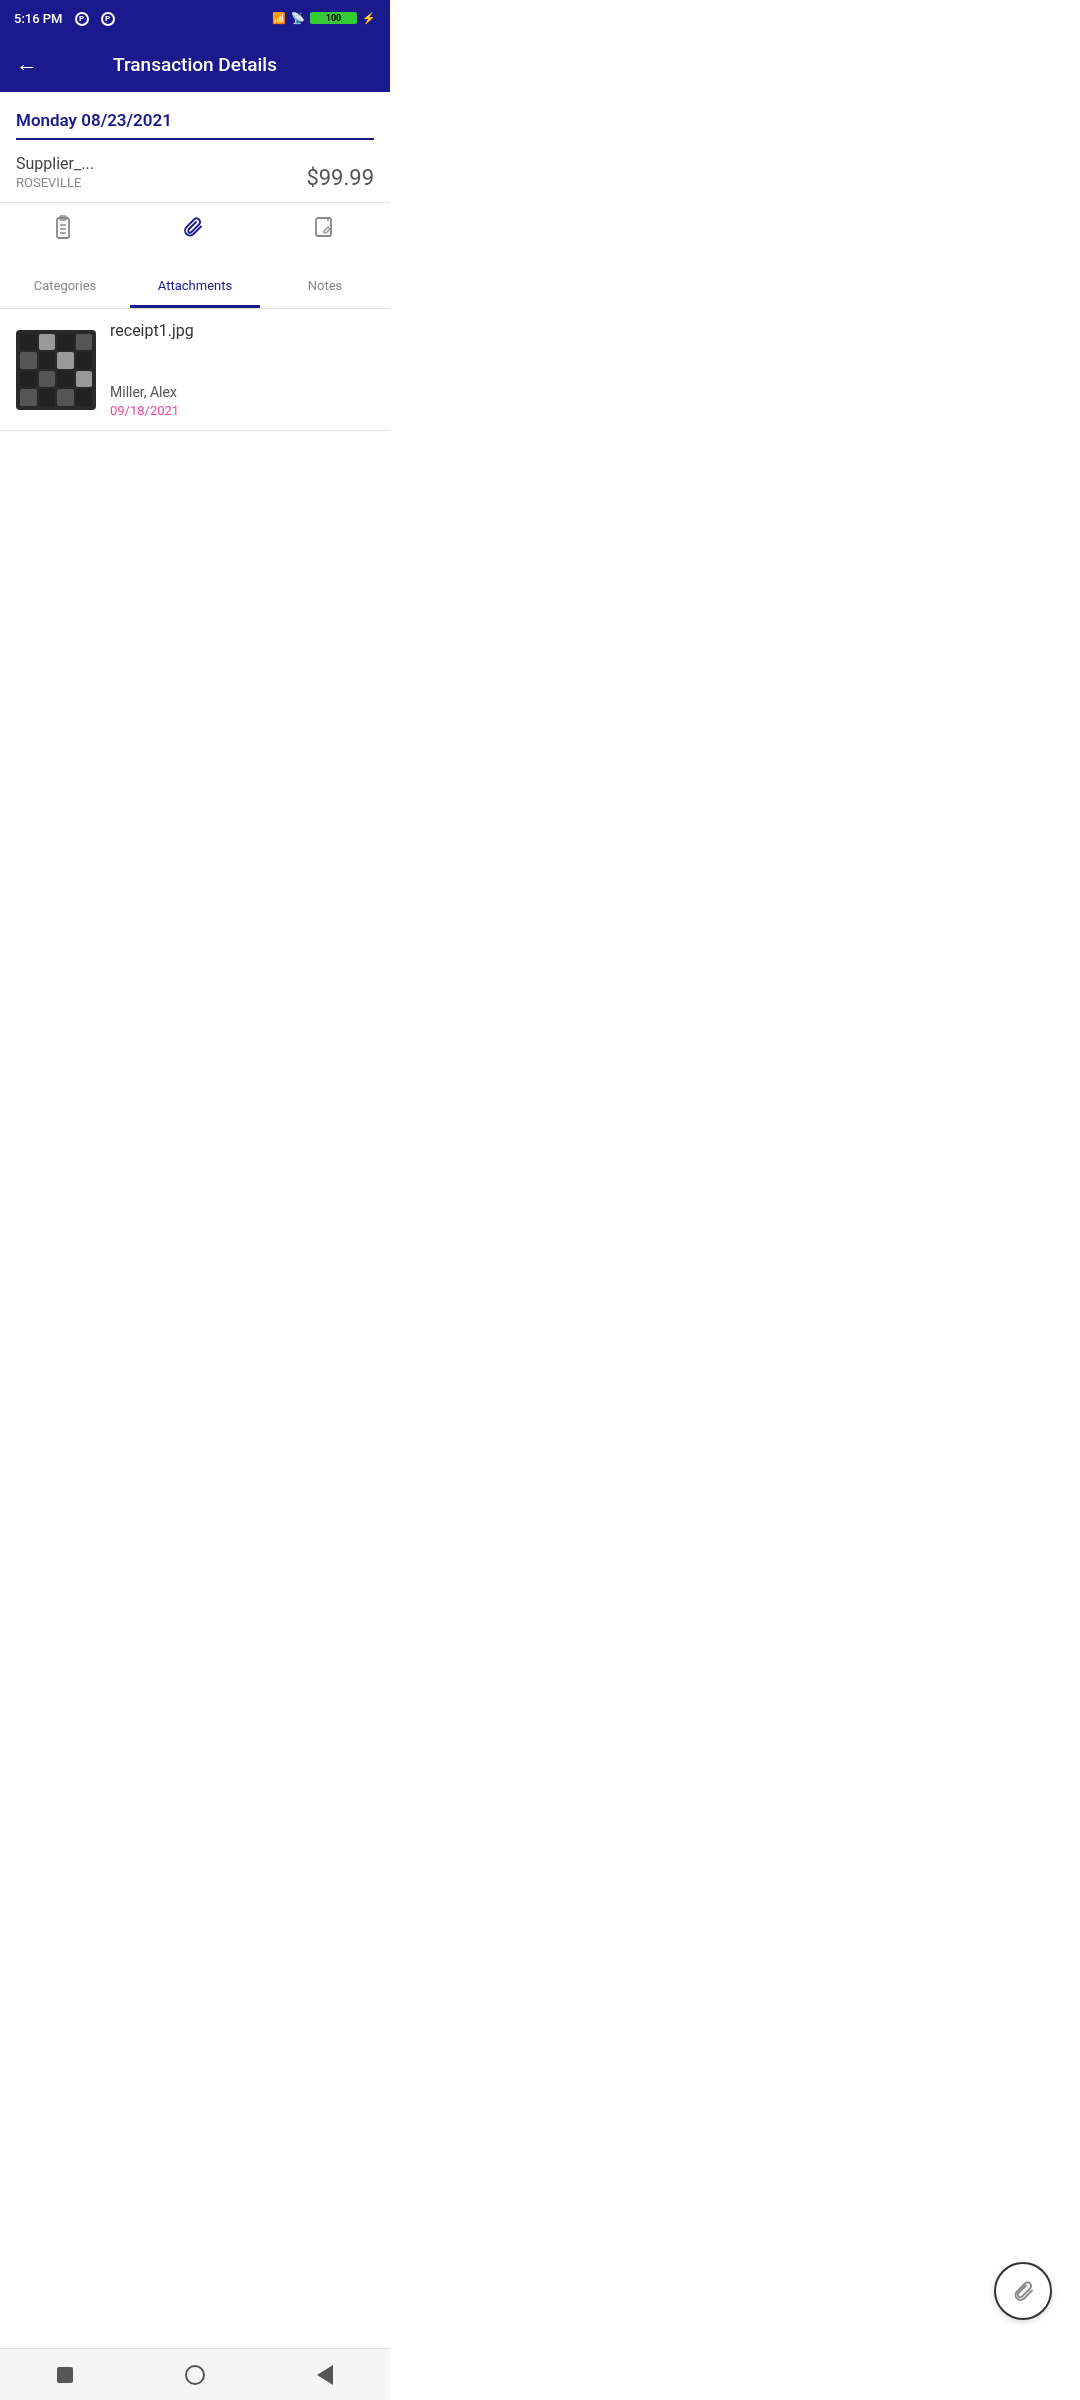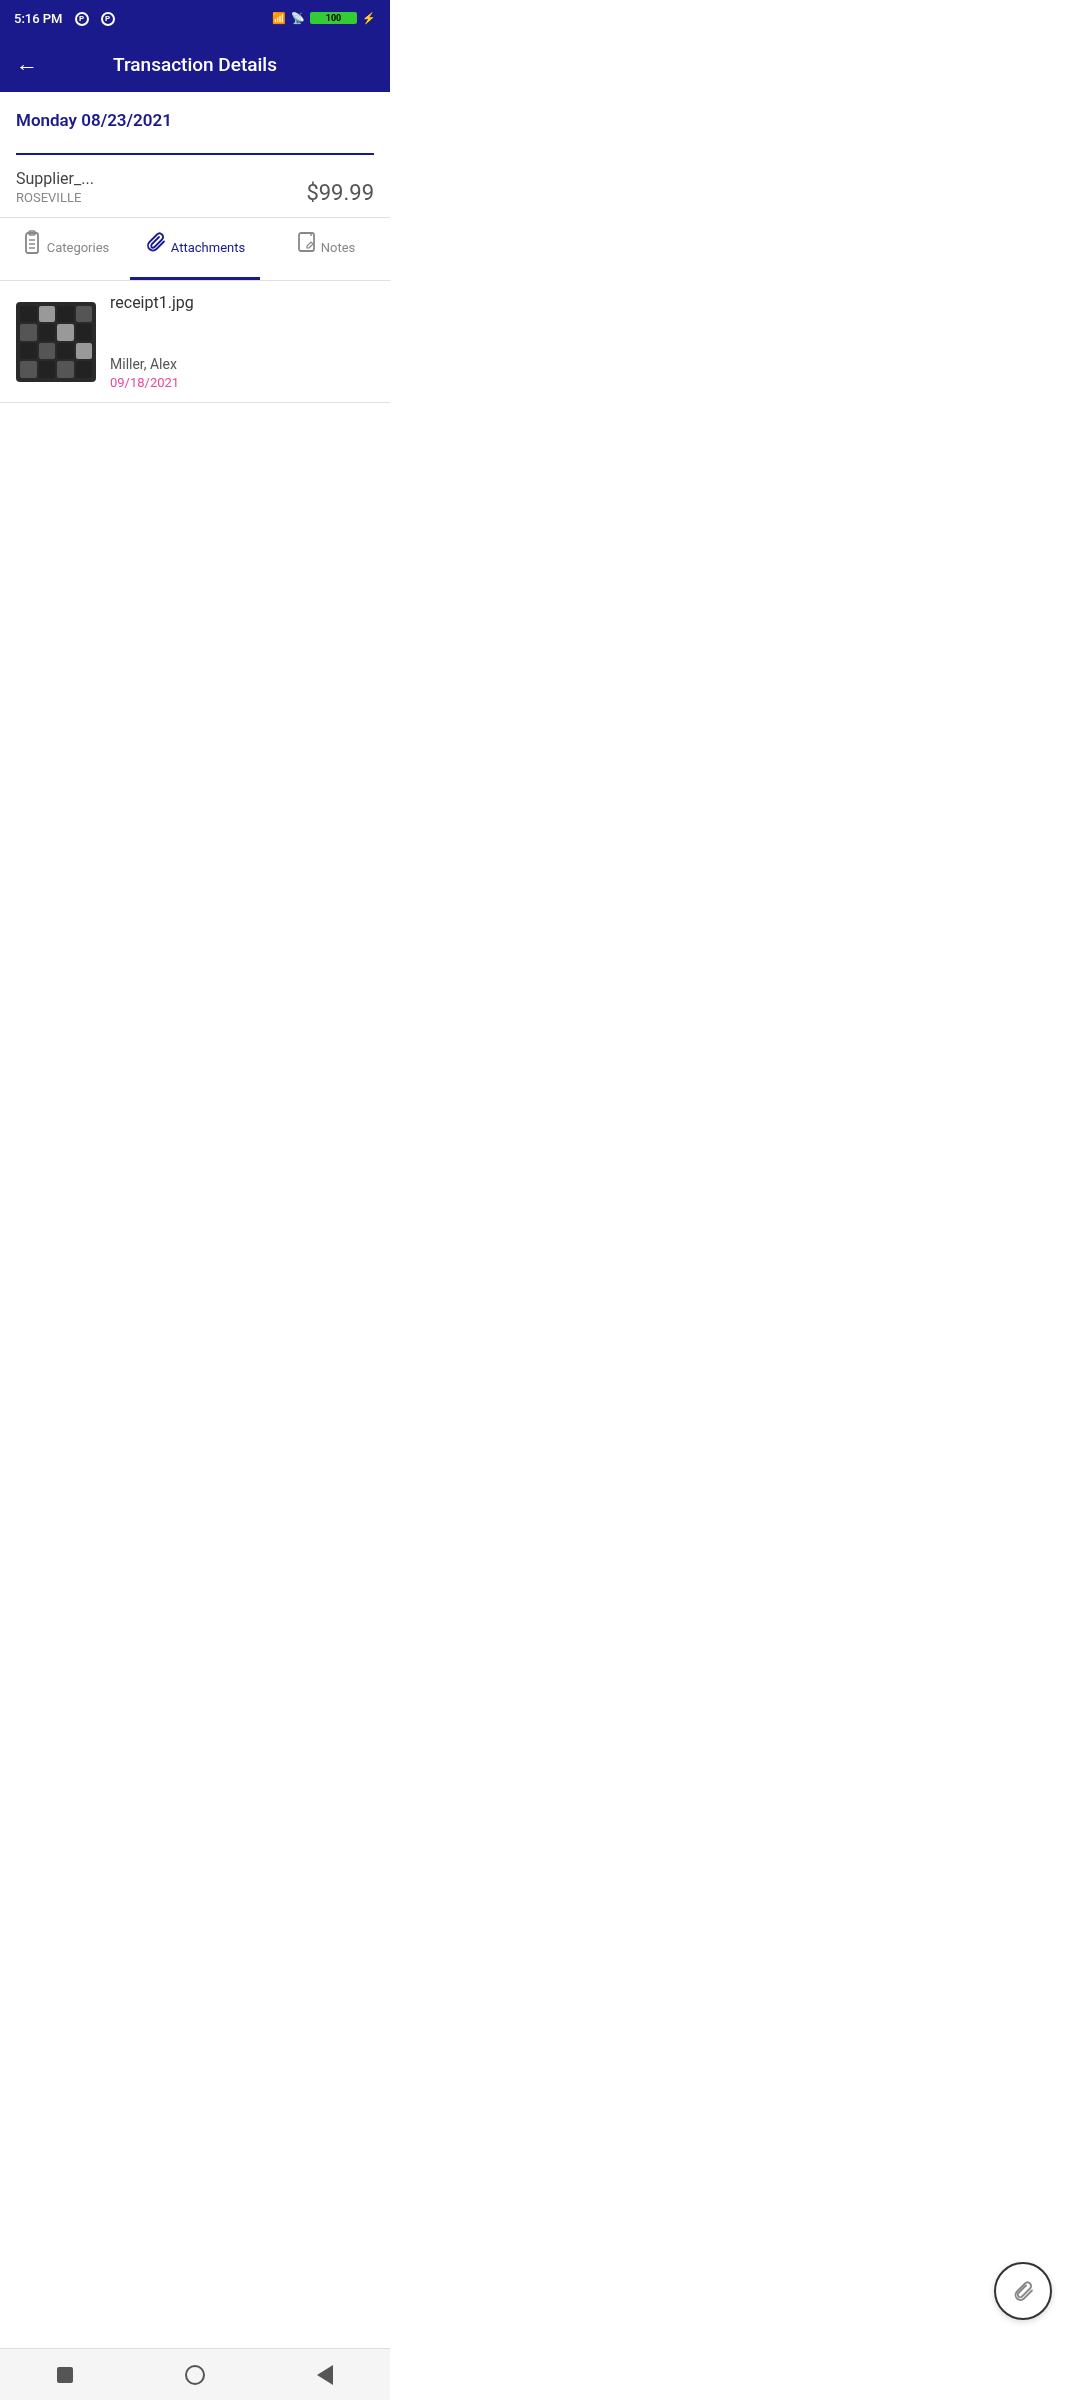--- a/index.html
+++ b/index.html
@@ -84,21 +84,21 @@
     
     .transaction-info {
       padding: 18px 16px 12px;
       border-bottom: 1px solid #e0e0e0;
     }
     .transaction-date {
       font-size: 17px;
       font-weight: 600;
       color: #1a1a8c;
       border-bottom: 2px solid #1a1a8c;
-      padding-bottom: 23px;
+      padding-bottom: 8px;
       margin-bottom: 14px;
     }
     .supplier-row {
       display: flex;
       justify-content: space-between;
       align-items: flex-end;
     }
     .supplier-name {
       font-size: 16px;
       color: #444;
@@ -114,27 +114,28 @@
     }
 
     
     .tabs {
       display: flex;
       border-bottom: 1px solid #e0e0e0;
     }
     .tab {
       flex: 1;
       display: flex;
-      flex-direction: row;
+      flex-direction: column;
       align-items: center;
       justify-content: center;
       padding: 12px 8px;
       cursor: pointer;
       border-bottom: 3px solid transparent;
       color: #888;
+      gap: 28px;
     }
     .tab.active {
       border-bottom: 3px solid #1a1a8c;
       color: #1a1a8c;
     }
     .tab-icon {
       font-size: 22px;
       margin-bottom: 4px;
     }
     .tab-label {

